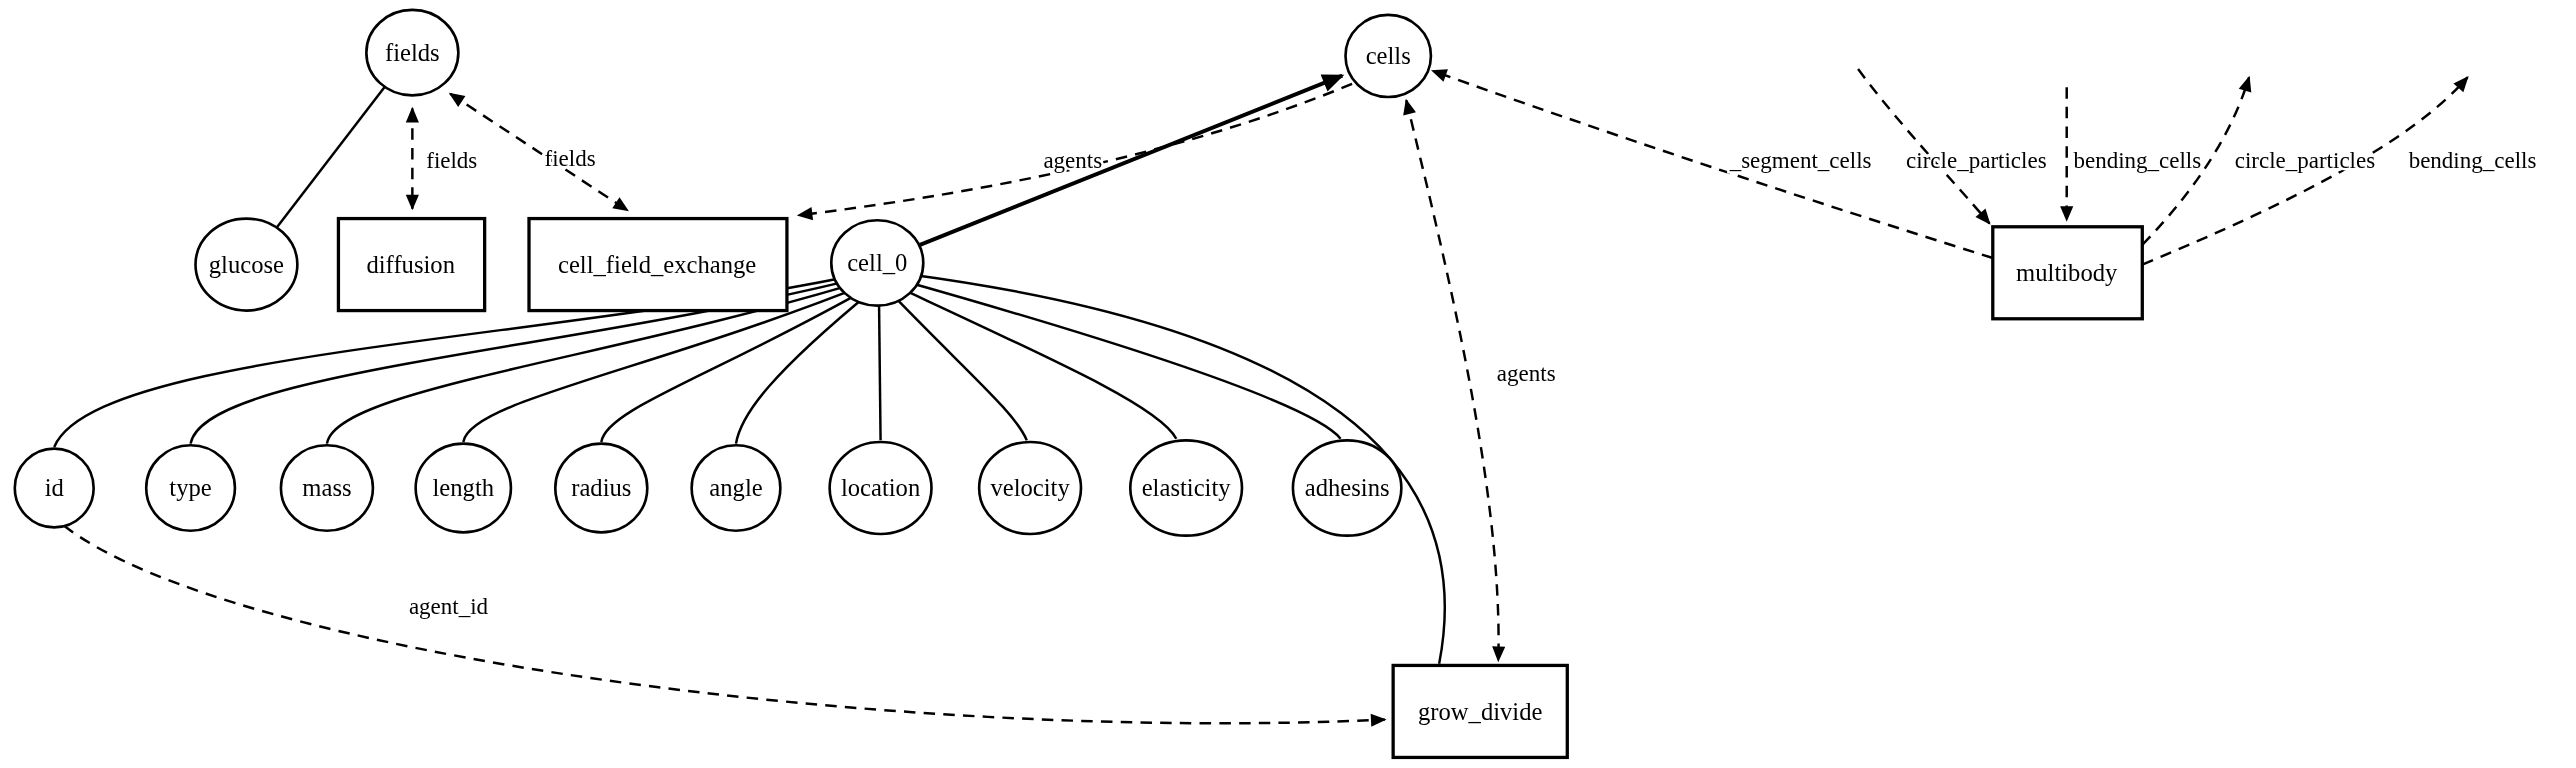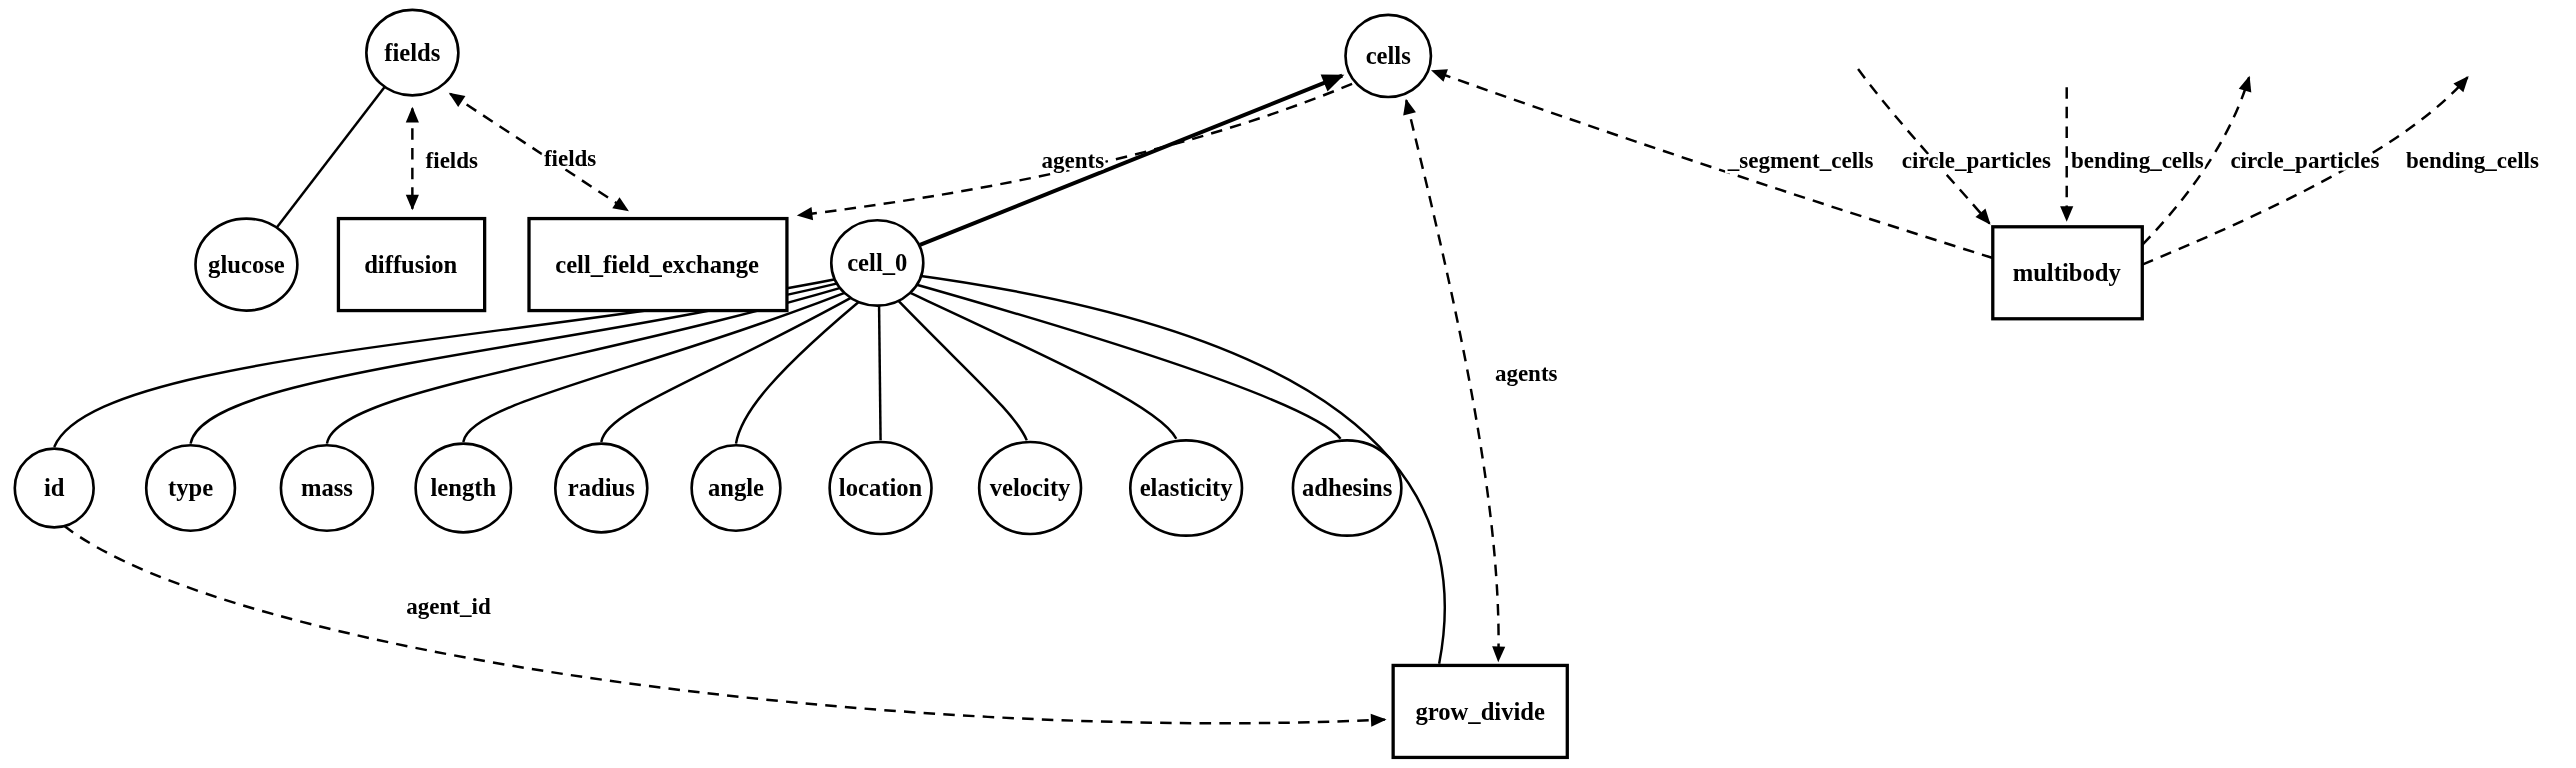--- a/index.html
+++ b/index.html
@@ -5,21 +5,20 @@
   html, body {
     margin: 0;
     padding: 0;
     background: #ffffff;
   }
   .canvas {
     width: 2576px;
     height: 769px;
     background: #ffffff;
     overflow: hidden;
-    font-weight: bold;
   }
   svg { display: block; }
   .node-shape {
     fill: #ffffff;
     stroke: #000000;
     stroke-width: 1.6px;
   }
   rect.node-shape { stroke-width: 2px; }
   .edge {
     fill: none;

